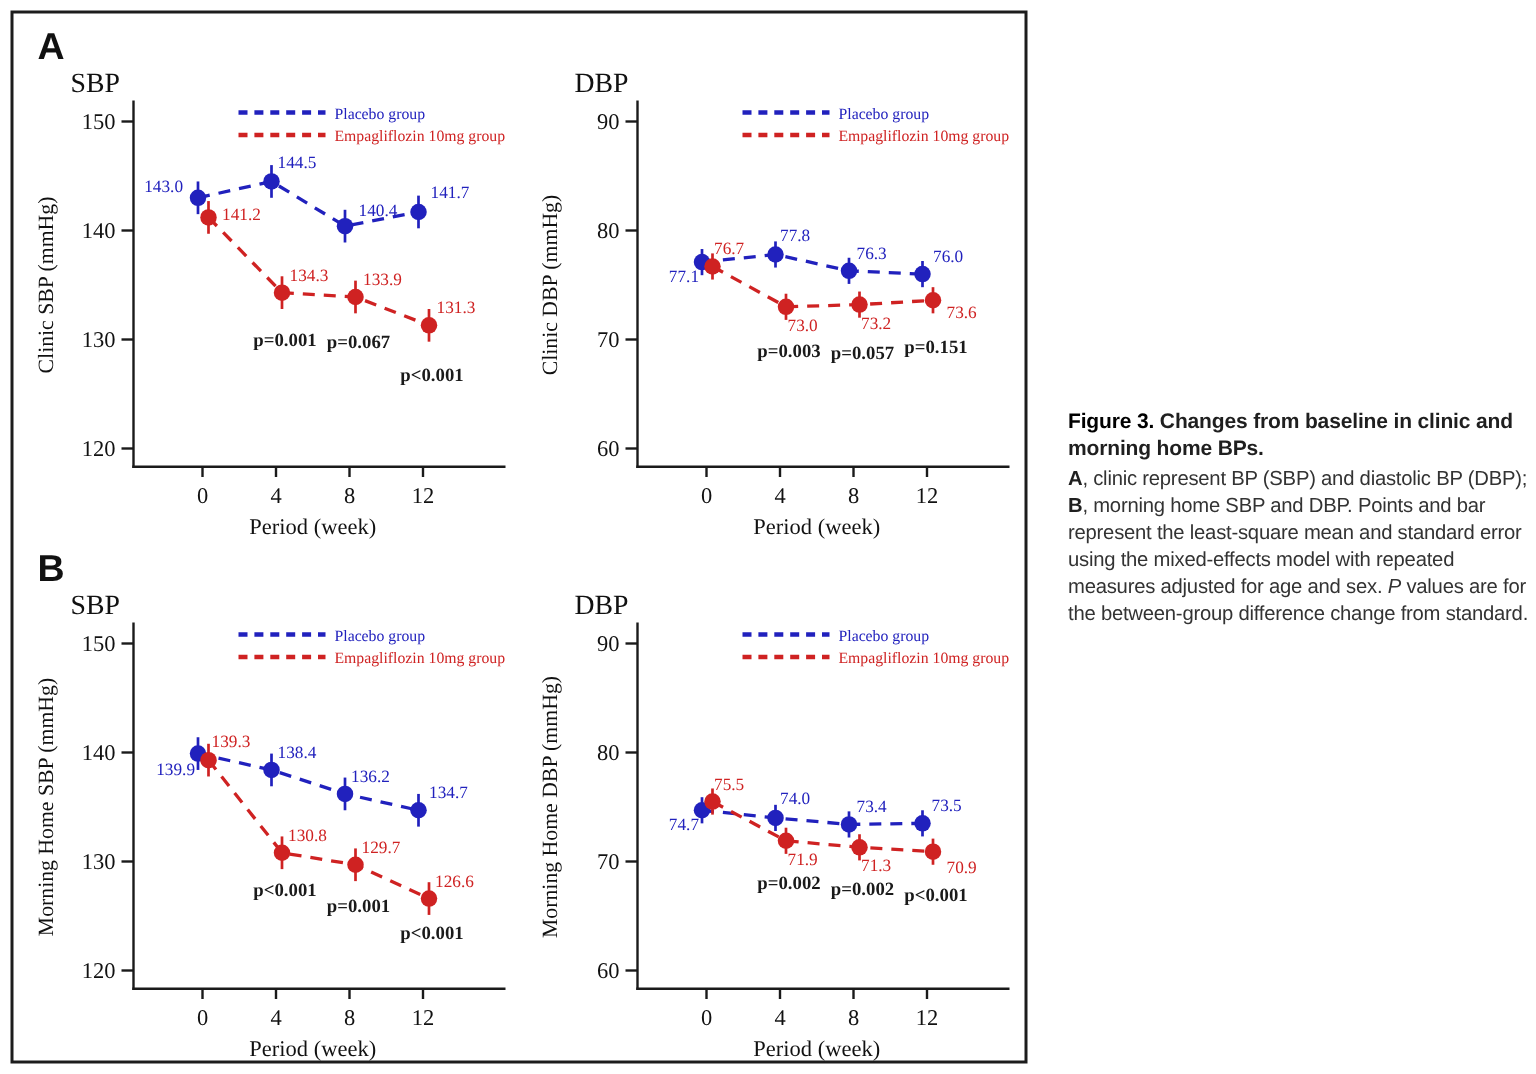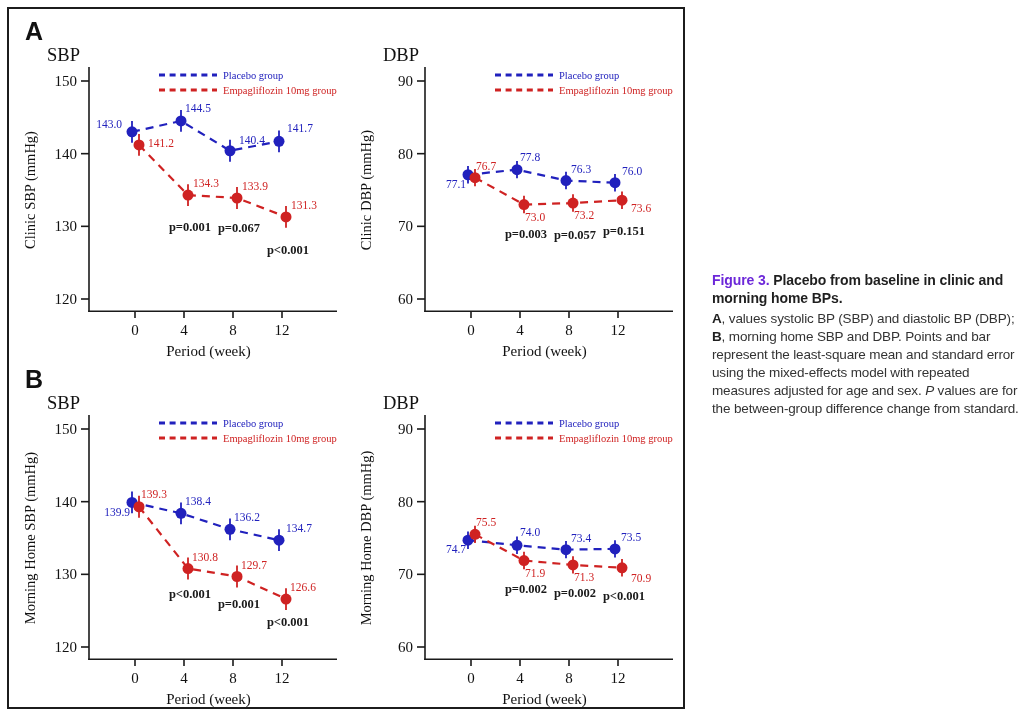--- a/index.html
+++ b/index.html
@@ -285,17 +285,17 @@
           <circle cx="275" cy="208.79333333333327" r="5.5" fill="#cf2222"></circle>
           <text x="284" y="222.79333333333327" text-anchor="start" font-family="&quot;Liberation Serif&quot;,&quot;DejaVu Serif&quot;,serif" font-size="11.5" fill="#cf2222">70.9</text>
         </g>
         <text x="179" y="233.5" text-anchor="middle" font-family="&quot;Liberation Serif&quot;,&quot;DejaVu Serif&quot;,serif" font-size="12.5" font-weight="600" fill="#1a1a1a">p=0.002</text>
         <text x="228" y="237.85999999999996" text-anchor="middle" font-family="&quot;Liberation Serif&quot;,&quot;DejaVu Serif&quot;,serif" font-size="12.5" font-weight="600" fill="#1a1a1a">p=0.002</text>
         <text x="277" y="241.49333333333328" text-anchor="middle" font-family="&quot;Liberation Serif&quot;,&quot;DejaVu Serif&quot;,serif" font-size="12.5" font-weight="600" fill="#1a1a1a">p&lt;0.001</text>
       </svg>
   </div>
 
   <div class="caption">
-    <p class="cap-title"><span class="fig-label" style="color: #6d28d9;">Figure 3.</span><span> Placebo from baseline in clinic and morning home BPs.</span></p>
-    <p class="cap-body"><b>A</b><span>, values systolic BP (SBP) and diastolic BP (DBP); </span><b>B</b><span>, morning home SBP and DBP. Points and bar represent the least-square mean and standard error using the mixed-effects model with repeated measures adjusted for age and sex. </span><i>P</i><span> values are for the between-group difference change from standard.</span></p>
+    <p class="cap-title"><span class="fig-label" style="color: #000000;">Figure 3.</span><span> Changes from baseline in clinic and morning home BPs.</span></p>
+    <p class="cap-body"><b>A</b><span>, clinic represent BP (SBP) and diastolic BP (DBP); </span><b>B</b><span>, morning home SBP and DBP. Points and bar represent the least-square mean and standard error using the mixed-effects model with repeated measures adjusted for age and sex. </span><i>P</i><span> values are for the between-group difference change from standard.</span></p>
   </div>
 
 </div>
 
 </body></html>

